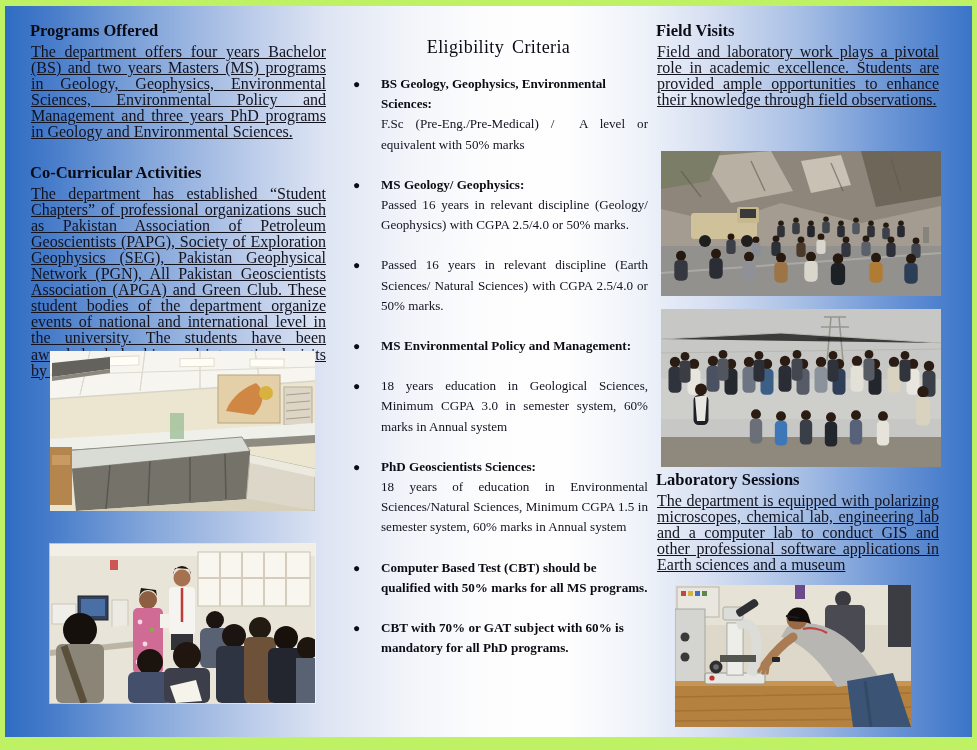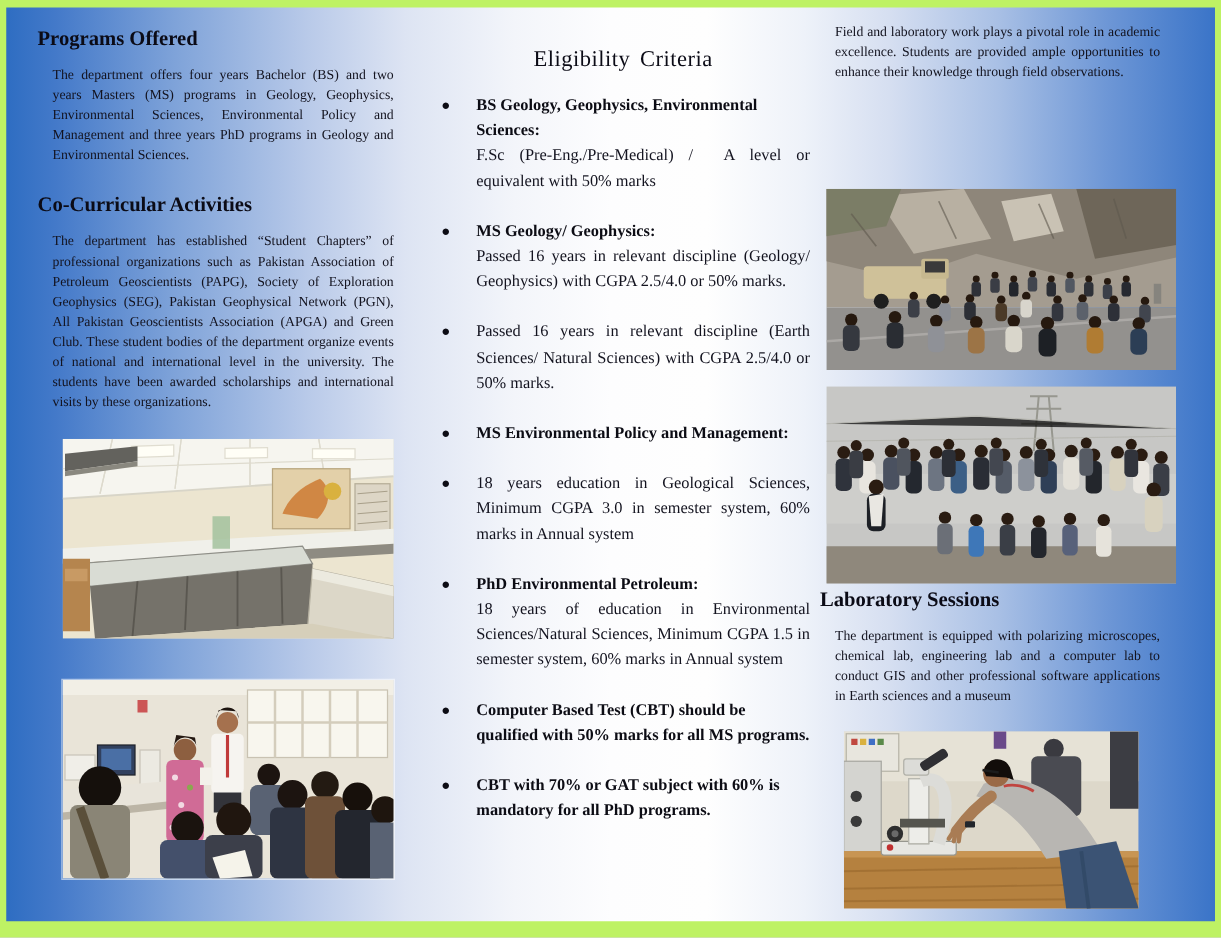--- a/index.html
+++ b/index.html
@@ -13,21 +13,21 @@
   .page{background:linear-gradient(90deg,
           #2e6dc2 0%, #4379c9 4%, #7fa3d9 14%, #b9cae9 25%, #dde4f3 33%,
           #f3f5fa 42%, #fdfdfe 50%, #fefefe 58%, #eef2f9 66%, #d6dff1 73%,
           #a9c0e5 82%, #6e97d6 91%, #3a74c8 100%);}
   .col{position:absolute;top:0;}
   .col-left{left:25px;width:297px;}
   .col-mid{left:342px;width:303px;}
   .col-right{left:651px;width:284px;}
 
   .sec-title{font-size:16.5px;font-weight:700;color:#0b0b16;margin:0 0 4px 0;line-height:19px;}
-  .sec-body{font-size:11px;line-height:16.1px;color:#13131f;margin:12px;text-align:justify;}
+  .sec-body{font-size:16px;line-height:16.1px;color:#13131f;margin:1px;text-align:justify;text-decoration:underline;}
 
   .mt-programs{margin-top:15px;}
   .mt-cocurricular{margin-top:22px;}
 
   .mid-title{font-size:18px;font-weight:400;color:#0b0b16;text-align:center;
              margin:31px 0 0 0;letter-spacing:.4px;word-spacing:3px;}
   .crit-list{list-style:none;margin:16px 0 0 0;padding:0 2px 0 6px;}
   .crit{display:flex;margin-bottom:20px;}
   .dot{width:28px;flex:0 0 28px;font-size:12px;line-height:20.2px;color:#0c0c14;}
   .crit-text{flex:1;}
@@ -91,40 +91,41 @@
         </li>
         <li class="crit">
           <span class="dot">●</span>
           <div class="crit-text">
               <div class="crit-body">18 years education in Geological Sciences, Minimum CGPA 3.0 in semester system, 60% marks in Annual system</div>
             </div>
         </li>
         <li class="crit">
           <span class="dot">●</span>
           <div class="crit-text">
-              <div class="crit-head">PhD Environmental Petroleum:</div>
+              <div class="crit-head">PhD Geoscientists Sciences:</div>
               <div class="crit-body">18 years of education in Environmental Sciences/Natural Sciences, Minimum CGPA 1.5 in semester system, 60% marks in Annual system</div>
             </div>
         </li>
         <li class="crit">
           <span class="dot">●</span>
           <div class="crit-text">
               <div class="crit-head">Computer Based Test (CBT) should be qualified with 50% marks for all MS programs.</div>
             </div>
         </li>
         <li class="crit">
           <span class="dot">●</span>
           <div class="crit-text">
               <div class="crit-head">CBT with 70% or GAT subject with 60% is mandatory for all PhD programs.</div>
             </div>
         </li>
       </ul>
     </section>
 
     <section class="col col-right">
+      <h2 class="sec-title rt-field">Field Visits</h2>
       <p class="sec-body">Field and laboratory work plays a pivotal role in academic excellence. Students are provided ample opportunities to enhance their knowledge through field observations.</p>
     </section>
 
     <div class="lab-block">
       <h2 class="sec-title">Laboratory Sessions</h2>
       <p class="sec-body">The department is equipped with polarizing microscopes, chemical lab, engineering lab and a computer lab to conduct GIS and other professional software applications in Earth sciences and a museum</p>
     </div>
 
     <figure class="photo ph1">
       <svg width="265" height="160" viewBox="0 0 265 160">

